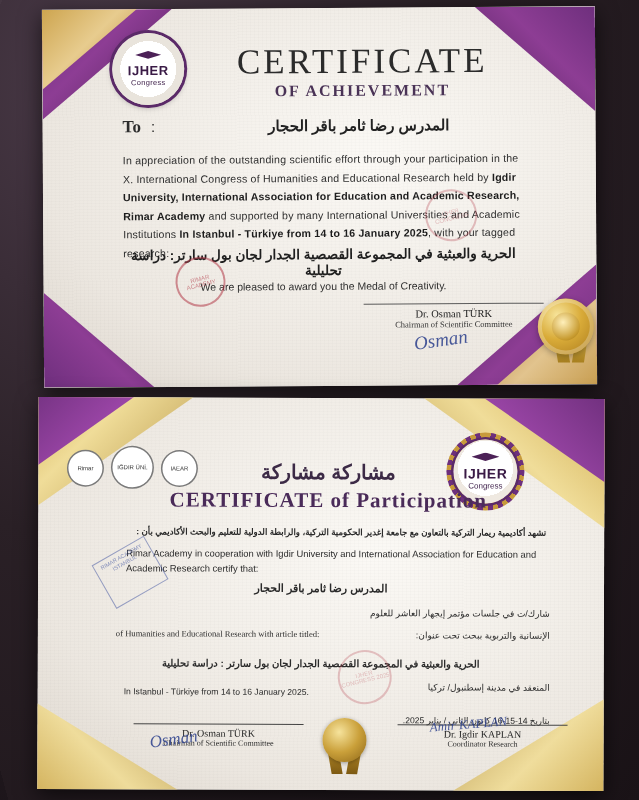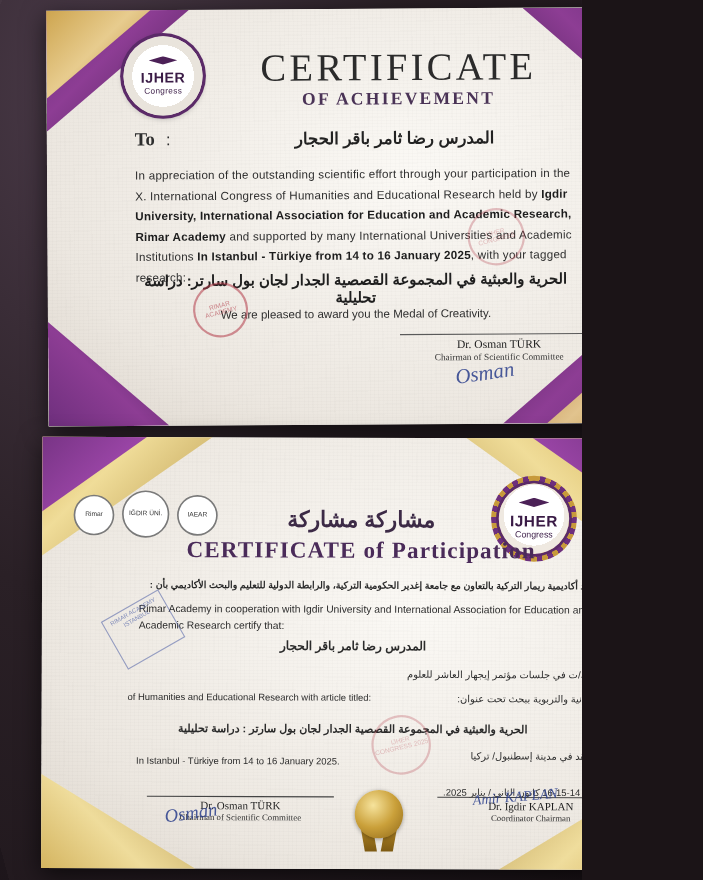--- a/index.html
+++ b/index.html
@@ -8,21 +8,21 @@
     background: #1b1417;
   }
   body {
     width: 639px;
     height: 800px;
     overflow: hidden;
     font-family: "Liberation Sans", sans-serif;
   }
   #stage {
     position: relative;
-    width: 529px;
+    width: 639px;
     height: 800px;
     background:
       radial-gradient(ellipse at 15% 10%, #4a3a48 0%, #2a2026 45%, #1a1317 100%),
       linear-gradient(160deg, #3a2c38 0%, #211a1f 60%, #151014 100%);
     overflow: hidden;
   }
   
   #stage::before {
     content: "";
     position: absolute;
@@ -553,39 +553,39 @@
     <div class="b-title">CERTIFICATE of Participation</div>
 
     <div class="b-line b-rtl b-bold" style="left:58px; top:128px; width:450px; font-size:8.6px;">تشهد أكاديمية ريمار التركية بالتعاون مع جامعة إغدير الحكومية التركية، والرابطة الدولية للتعليم والبحث الأكاديمي بأن :</div>
     <div class="b-line" style="left:88px; top:148px; width:420px;">Rimar Academy in cooperation with Igdir University and International Association for Education and</div>
     <div class="b-line" style="left:88px; top:163px; width:420px;">Academic Research certify that:</div>
 
     <div class="b-line" style="left:103px; top:182px; width:360px; text-align:center; direction:rtl; font-size:11px; font-weight:bold;">المدرس رضا ثامر باقر الحجار</div>
 
     <div class="b-line b-rtl" style="left:300px; top:208px; width:212px; font-size:9px;">شارك/ت في جلسات مؤتمر إيجهار العاشر للعلوم</div>
     <div class="b-line b-rtl" style="left:300px; top:230px; width:212px; font-size:9px;">الإنسانية والتربوية ببحث تحت عنوان:</div>
-    <div class="b-line" style="left:78px; top:230px; width:232px; font-size:8.6px;">of Humanities and Educational Research with article titled:</div>
+    <div class="b-line" style="left:78px; top:230px; width:232px; font-size:8.6px;font-family:Liberation Serif, serif;">of Humanities and Educational Research with article titled:</div>
 
     <div class="b-line" style="left:103px; top:258px; width:360px; text-align:center; direction:rtl; font-size:10px; font-weight:bold;">الحرية والعبثية في المجموعة القصصية الجدار لجان بول سارتر : دراسة تحليلية</div>
 
     <div class="b-line" style="left:86px; top:288px; width:250px; font-size:8.6px;">In Istanbul - Türkiye from 14 to 16 January 2025.</div>
     <div class="b-line b-rtl" style="left:330px; top:282px; width:182px; font-size:9px;">المنعقد في مدينة إسطنبول/ تركيا</div>
     <div class="b-line b-rtl" style="left:318px; top:316px; width:194px; font-size:8.6px;">بتاريخ 14-15-16 كانون الثاني / يناير 2025.</div>
 
     <div class="b-sig-left">
       <div class="b-sig-rule"></div>
       <div class="b-sig-name">Dr. Osman TÜRK</div>
       <div class="b-sig-role">Chairman of Scientific Committee</div>
     </div>
     <div class="handwrite" style="left:112px; top:332px; font-size:17px;">Osman</div>
 
     <div class="b-sig-right">
       <div class="b-sig-rule"></div>
       <div class="b-sig-name">Dr. Igdir KAPLAN</div>
-      <div class="b-sig-role">Coordinator Chairman</div>
+      <div class="b-sig-role">Coordinator Research</div>
     </div>
     <div class="handwrite" style="left:392px; top:318px; font-size:13px; transform:rotate(-5deg);">Amir KAPLAN</div>
 
     <div class="medallion">
       <div class="tail-l"></div>
       <div class="tail-r"></div>
       <div class="disc"></div>
     </div>
 
     <div class="blue-stamp" style="left:62px; top:150px; width:52px; height:42px;">RIMAR ACADEMY ISTANBUL</div>

